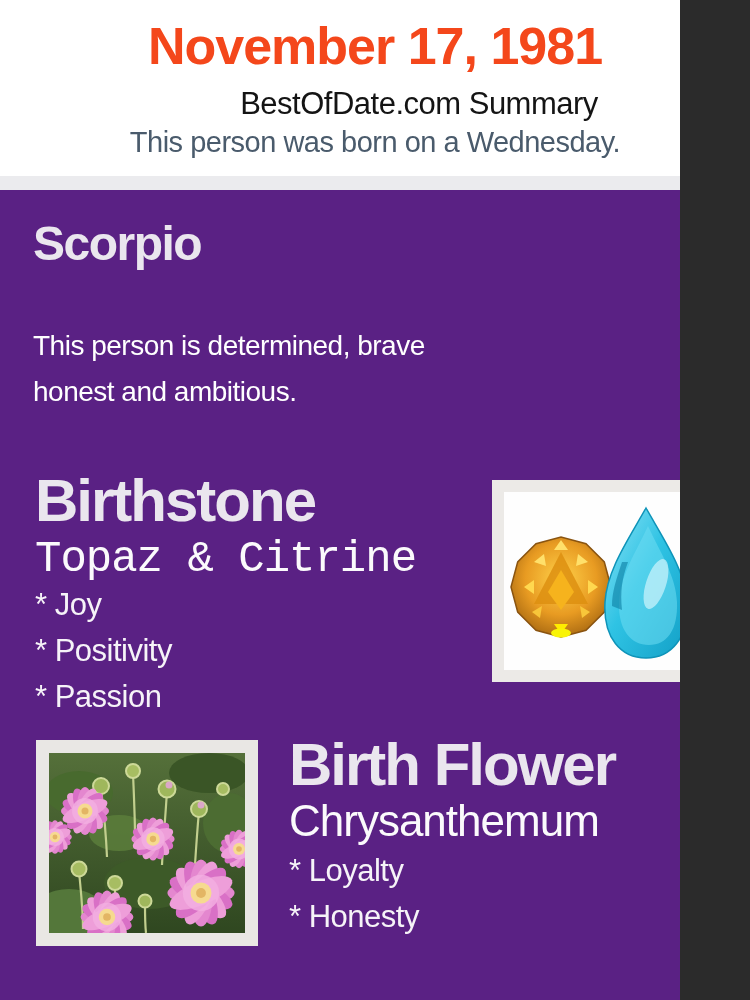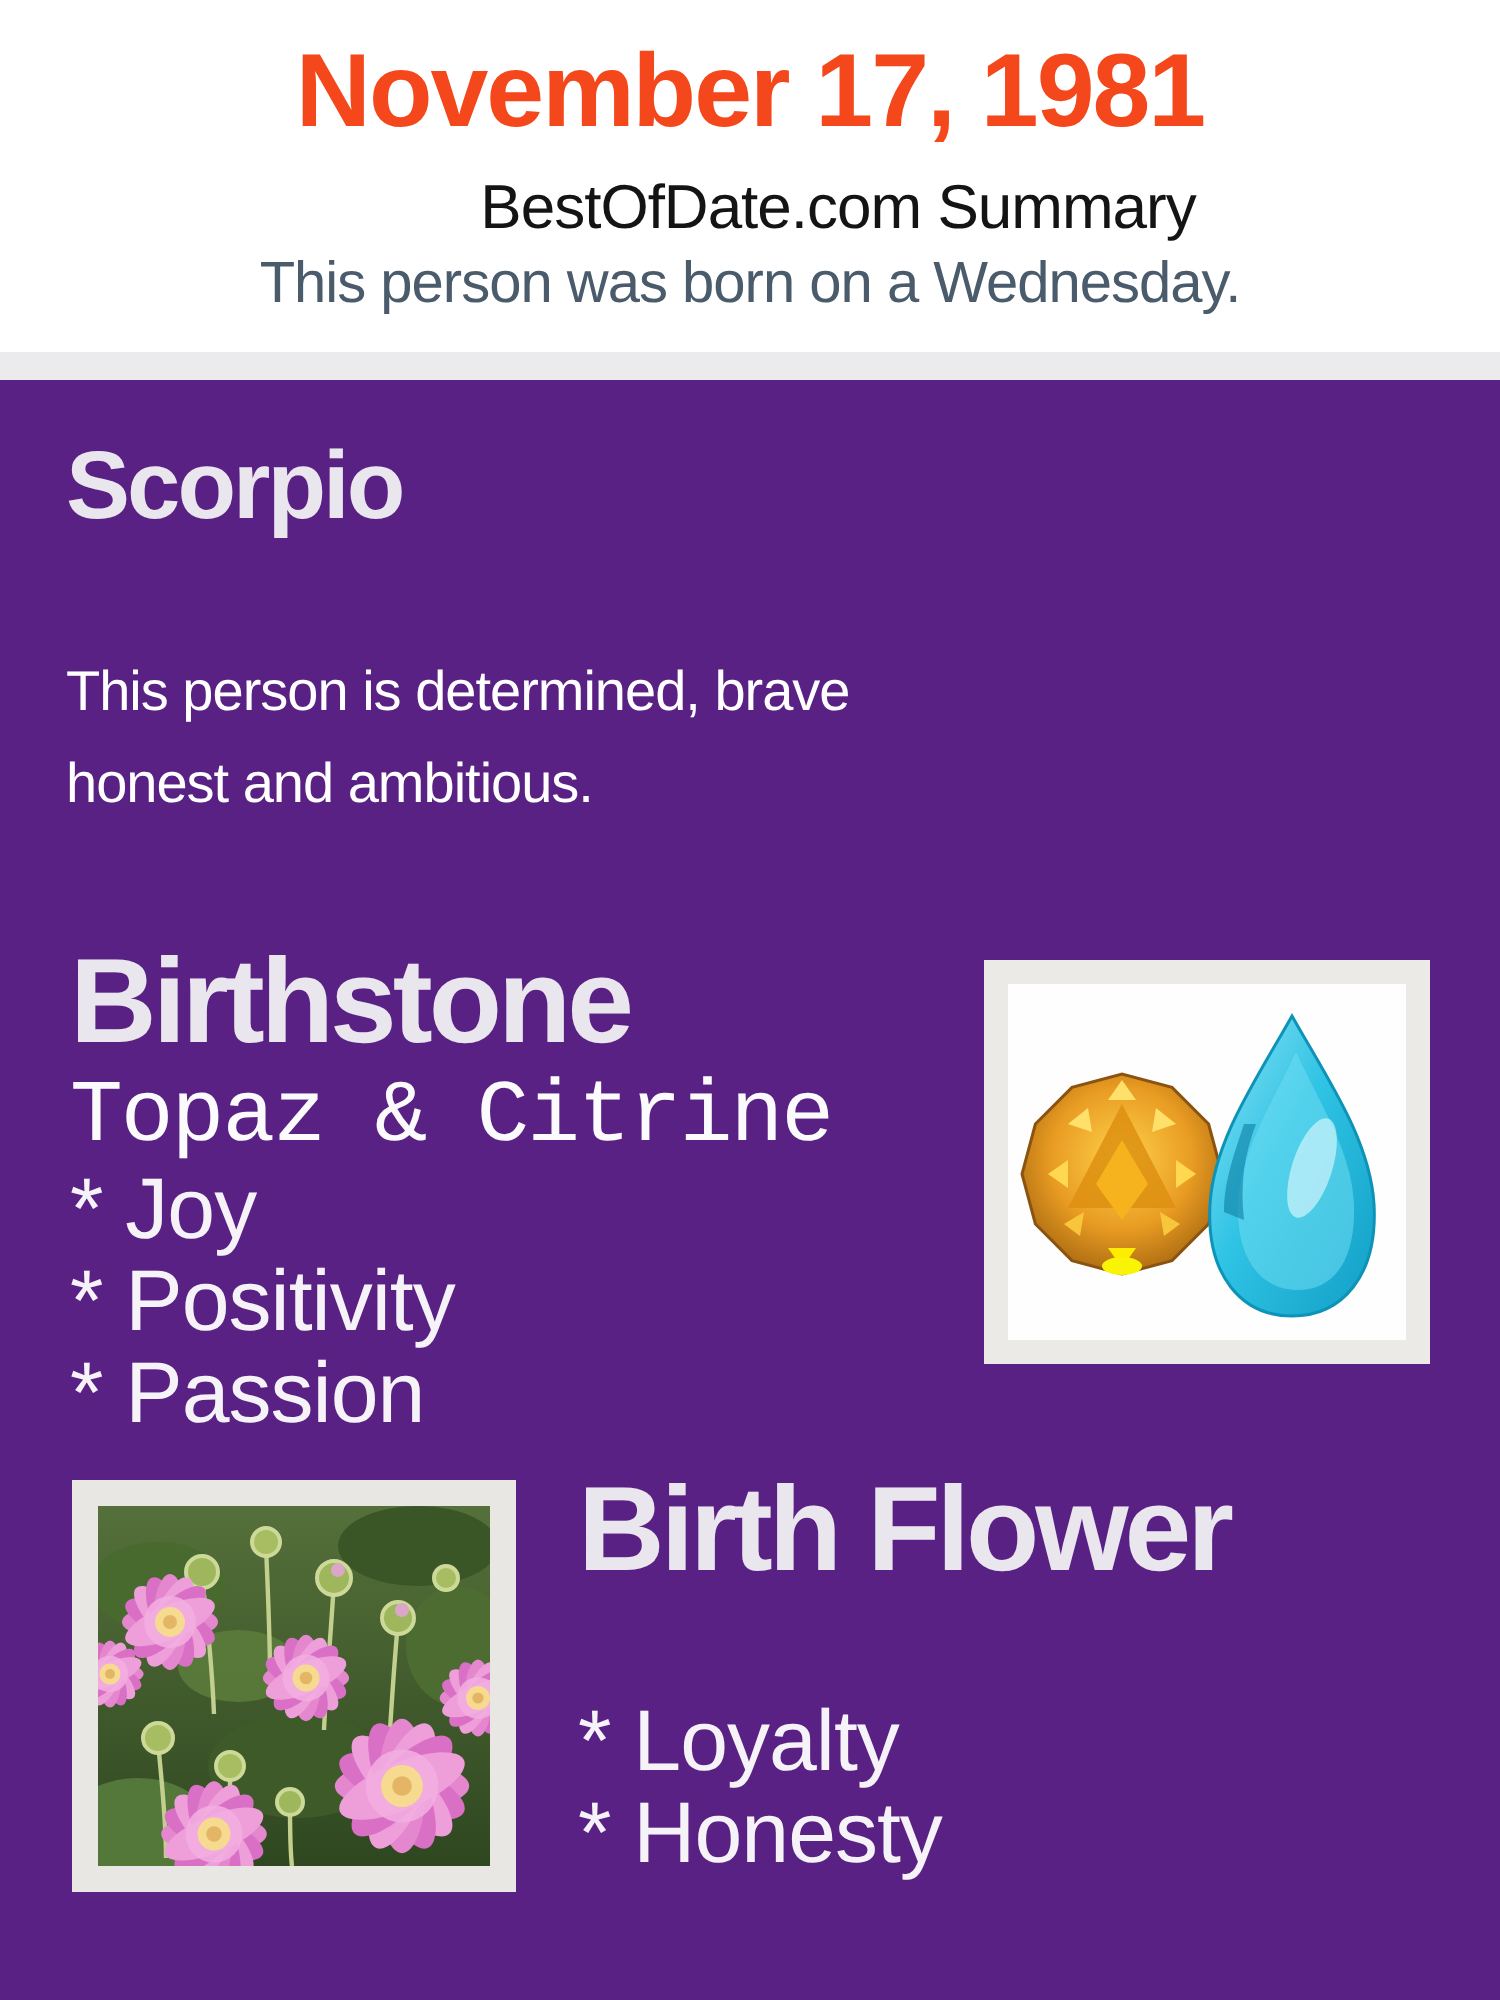--- a/index.html
+++ b/index.html
@@ -1,17 +1,17 @@
 <!DOCTYPE html>
 <html><head>
 <meta charset="utf-8">
 <style>
   html,body{margin:0;padding:0;background:#2b2b2b;}
   #canvas{
-    position:relative;width:750px;height:1000px;overflow:hidden;
+    position:relative;width:680px;height:1000px;overflow:hidden;
     background:#5a2184;
     font-family:"Liberation Sans", sans-serif;
   }
   
   .header{position:absolute;top:0;left:0;width:750px;height:176px;background:#ffffff;}
   .date-title{
     position:absolute;top:16px;left:0;width:750px;text-align:center;
     font-size:52px;font-weight:700;letter-spacing:-1px;color:#f4471b;
   }
   .site-summary{
@@ -36,21 +36,21 @@
 
   
   .birthstone-title{
     position:absolute;left:35px;top:466px;
     font-size:60px;font-weight:700;color:#eae6ee;letter-spacing:-2px;
   }
   .birthstone-name{
     position:absolute;left:35px;top:534px;
     font-size:44px;font-weight:400;color:#fbfafc;letter-spacing:-1px;font-family:Liberation Mono, monospace;
   }
-  .trait-list{position:absolute;font-size:43px;line-height:46px;color:#f6f3f8;letter-spacing:-0.5px;}
+  .trait-list{position:absolute;font-size:31px;line-height:46px;color:#f6f3f8;letter-spacing:-0.5px;}
   .birthstone-traits{left:35px;top:582px;}
 
   .photo-frame{position:absolute;box-sizing:border-box;}
   .gem-frame{left:492px;top:480px;width:223px;height:202px;background:#eceae7;}
   .gem-inner{position:absolute;left:12px;top:12px;right:12px;bottom:12px;background:#fefefe;}
 
   
   .flower-frame{left:36px;top:740px;width:222px;height:206px;background:#e9e7e4;}
   .flower-inner{position:absolute;left:13px;top:13px;right:13px;bottom:13px;background:#44602c;overflow:hidden;}
   .birthflower-title{
@@ -187,18 +187,19 @@
         <use href="#bloom" transform="translate(104,86) scale(0.9)"></use>
         <use href="#bloom" transform="translate(152,140) scale(1.4)"></use>
         <use href="#bloom" transform="translate(58,164) scale(1.1)"></use>
         <use href="#bloom" transform="translate(190,96) scale(0.8)"></use>
         <use href="#bloom" transform="translate(6,84) scale(0.7)"></use>
       </svg>
     </div>
   </div>
 
   <div class="birthflower-title">Birth Flower</div>
+  <div class="birthflower-name">Chrysanthemum</div>
   <div class="trait-list birthflower-traits">
     <div>* Loyalty</div>
     <div>* Honesty</div>
   </div>
 
 </div>
 
 </body></html>

